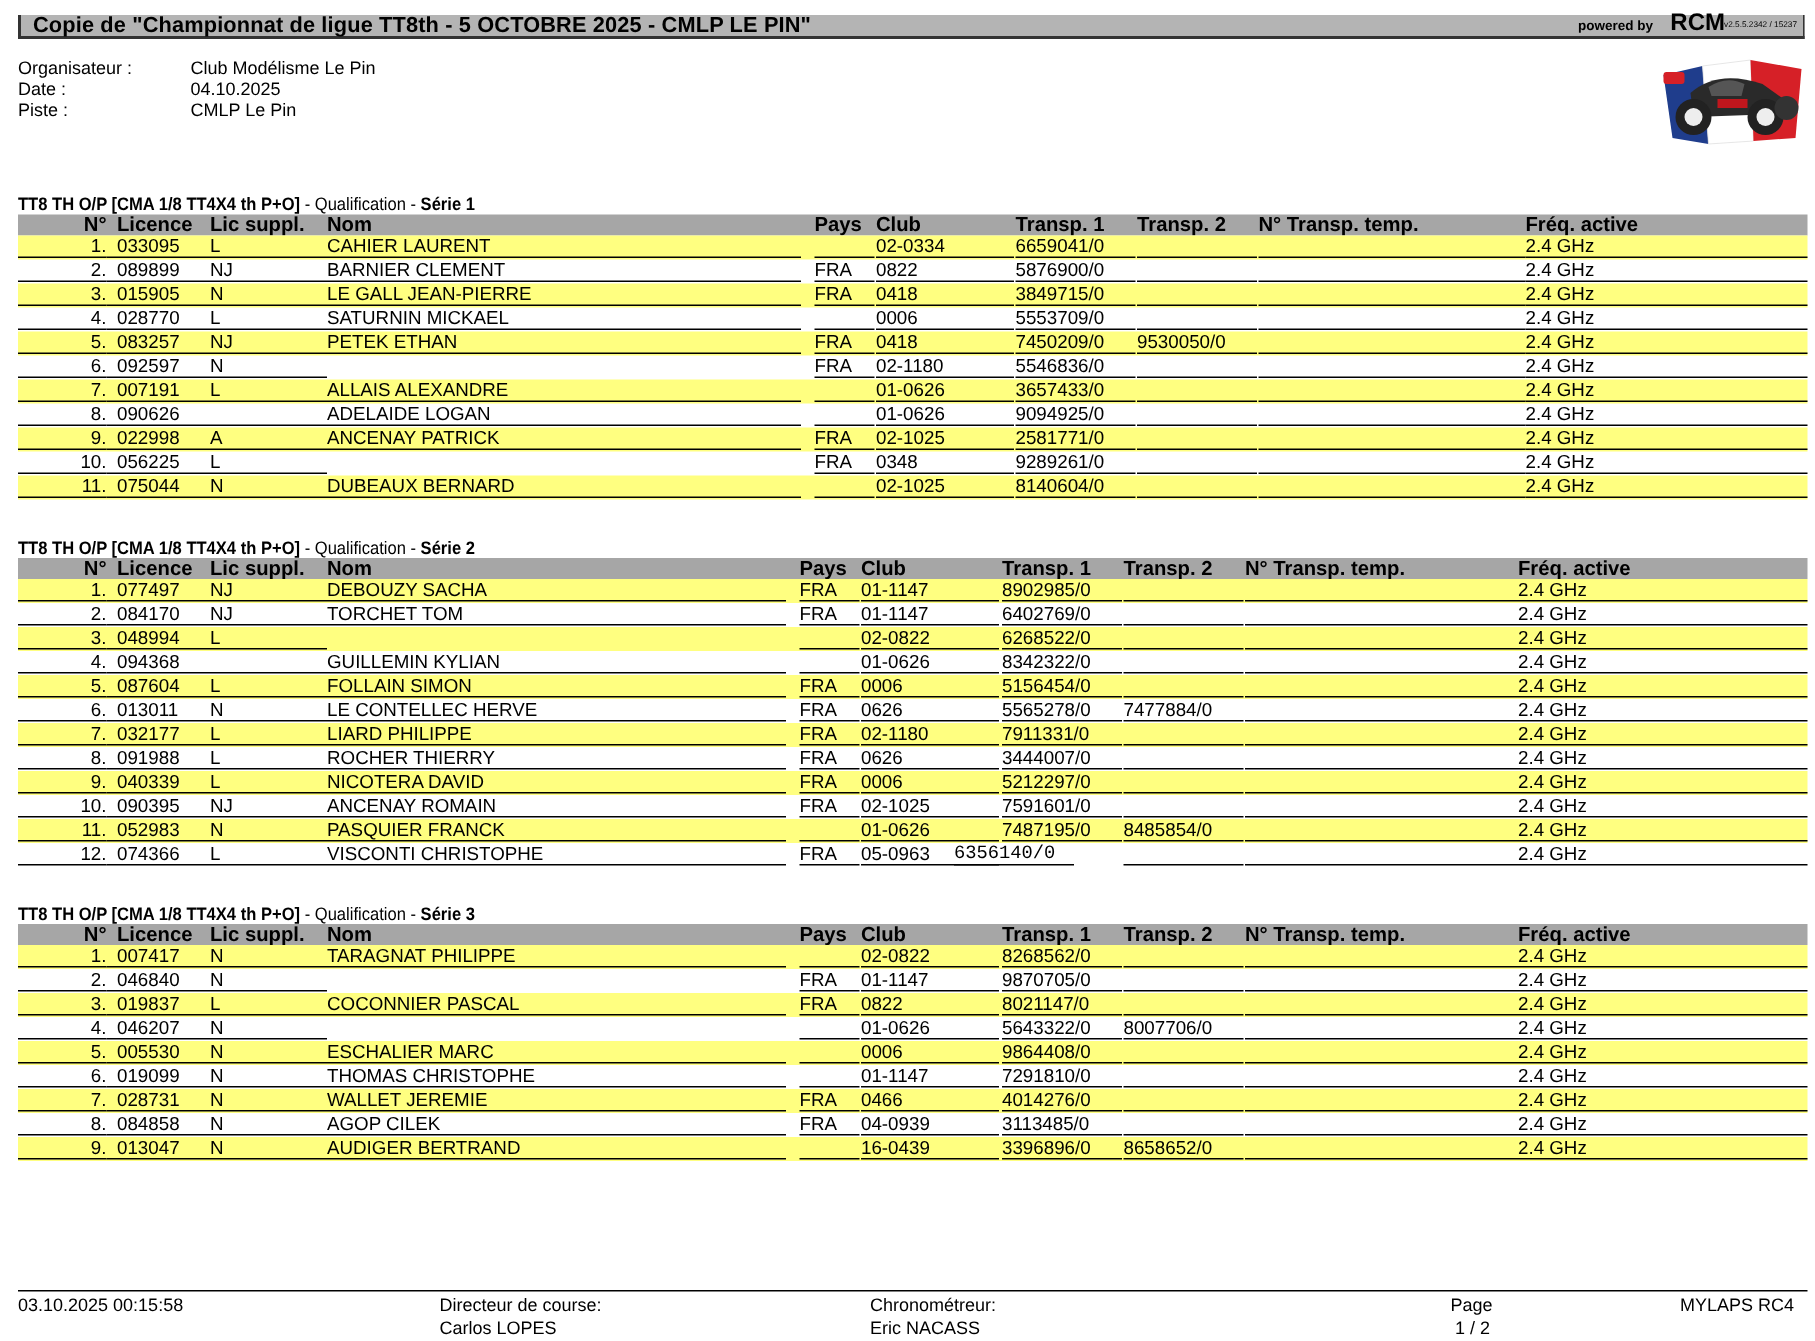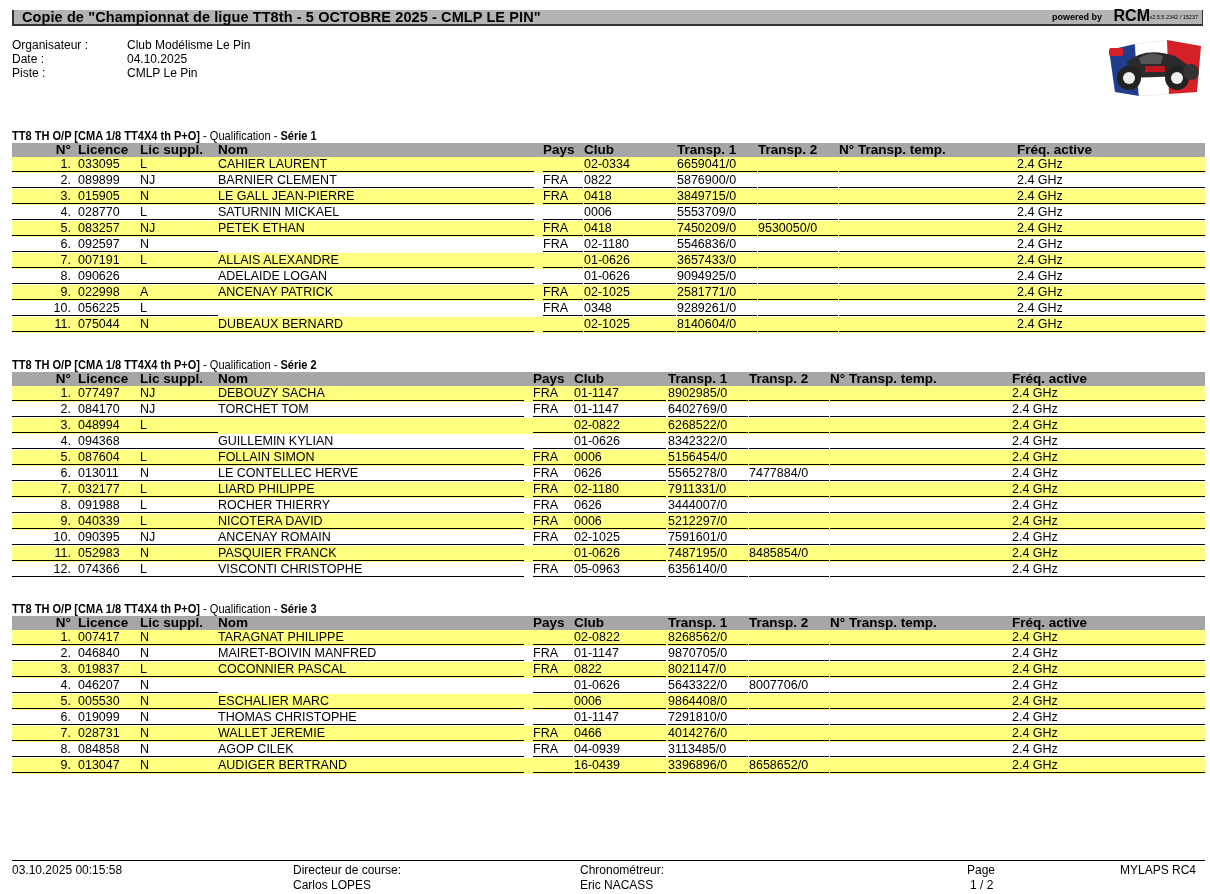--- a/index.html
+++ b/index.html
@@ -389,21 +389,21 @@
         <span class="cell" style="left: 1000px; width: 193px;">2.4 GHz</span>
         <span class="cell" style="left: 59px; width: 7px;"></span>
       </div>
       <div class="trow">
         <span class="cell r" style="left: 0px; width: 59px; padding-right: 0px;">12.</span>
         <span class="cell" style="left: 66px; width: 62px;">074366</span>
         <span class="cell" style="left: 128px; width: 78px;">L</span>
         <span class="cell" style="left: 206px; width: 306px;">VISCONTI CHRISTOPHE</span>
         <span class="cell" style="left: 521px; width: 40px;">FRA</span>
         <span class="cell" style="left: 562px; width: 92px;">05-0963</span>
-        <span class="cell" style="left: 656px; width: 80px;">6356140/0</span>
+        <span class="cell" style="left: 624px; width: 80px; font-family: Liberation Mono, monospace;">6356140/0</span>
         <span class="cell" style="left: 737px; width: 80px;"></span>
         <span class="cell" style="left: 818px; width: 182px;"></span>
         <span class="cell" style="left: 1000px; width: 193px;">2.4 GHz</span>
         <span class="cell" style="left: 59px; width: 7px;"></span>
       </div>
     </div>
 </div>
 
 <div class="series" id="s2" style="top:602px;">
   <div class="stitle">
@@ -432,21 +432,20 @@
         <span class="cell" style="left: 656px; width: 80px;">8268562/0</span>
         <span class="cell" style="left: 737px; width: 80px;"></span>
         <span class="cell" style="left: 818px; width: 182px;"></span>
         <span class="cell" style="left: 1000px; width: 193px;">2.4 GHz</span>
         <span class="cell" style="left: 59px; width: 7px;"></span>
       </div>
       <div class="trow">
         <span class="cell r" style="left: 0px; width: 59px; padding-right: 0px;">2.</span>
         <span class="cell" style="left: 66px; width: 62px;">046840</span>
         <span class="cell" style="left: 128px; width: 78px;">N</span>
-        <span class="cell" style="left: 206px; width: 306px;">MAIRET-BOIVIN MANFRED</span>
         <span class="cell" style="left: 521px; width: 40px;">FRA</span>
         <span class="cell" style="left: 562px; width: 92px;">01-1147</span>
         <span class="cell" style="left: 656px; width: 80px;">9870705/0</span>
         <span class="cell" style="left: 737px; width: 80px;"></span>
         <span class="cell" style="left: 818px; width: 182px;"></span>
         <span class="cell" style="left: 1000px; width: 193px;">2.4 GHz</span>
         <span class="cell" style="left: 59px; width: 7px;"></span>
       </div>
       <div class="trow y">
         <span class="cell r" style="left: 0px; width: 59px; padding-right: 0px;">3.</span>

